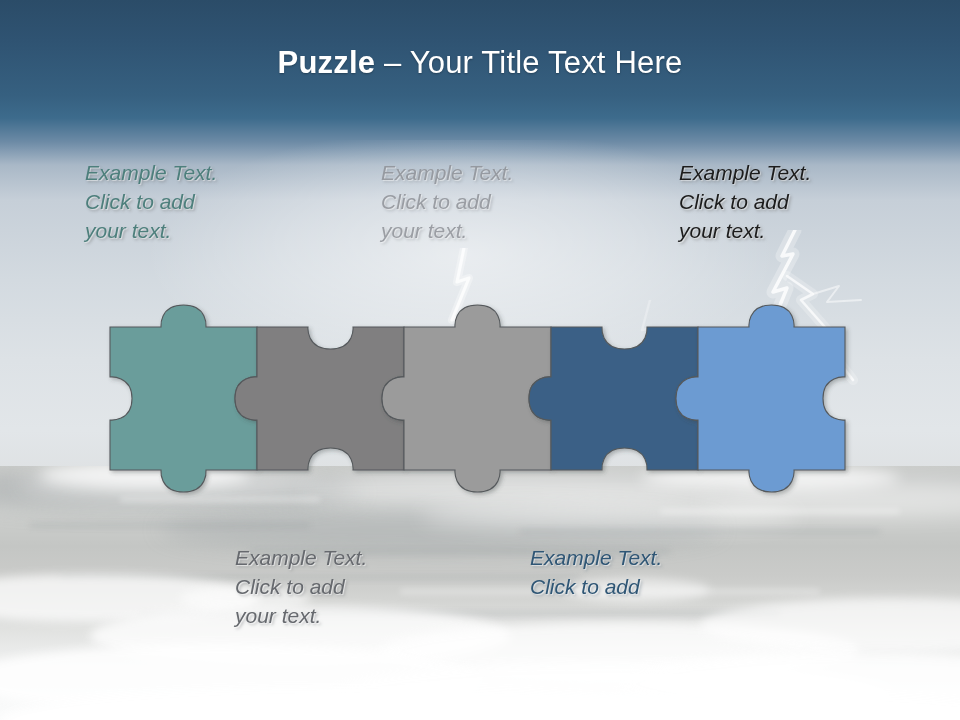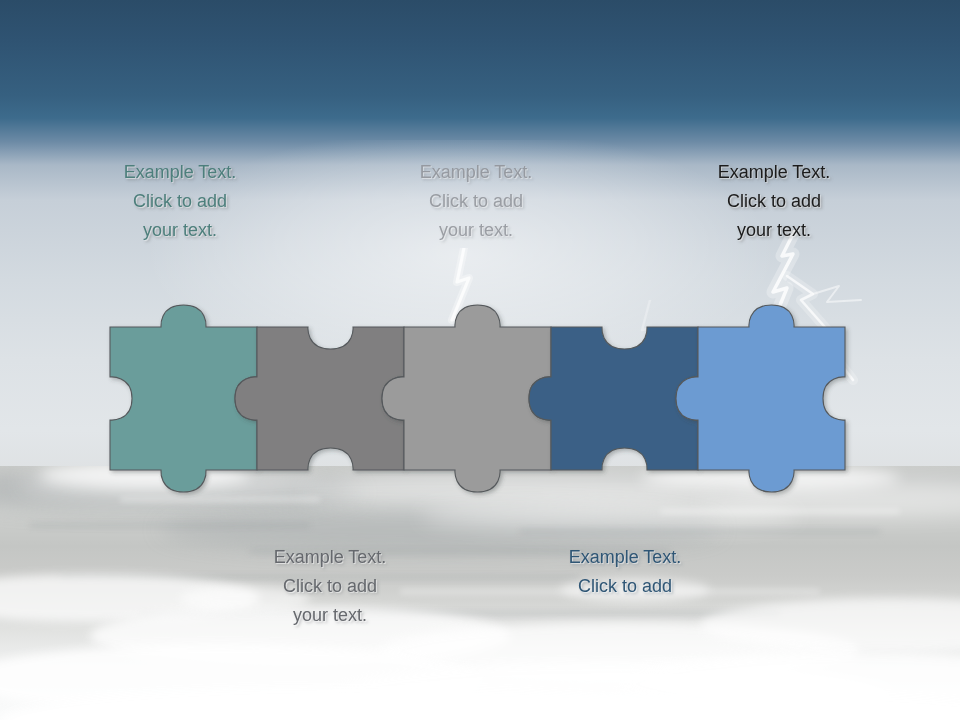--- a/index.html
+++ b/index.html
@@ -113,22 +113,22 @@
     text-shadow: 0 1px 2px rgba(0,0,0,.28);
     white-space: nowrap;
   }
   .title .bold { font-weight: bold; }
   .title .rest { font-weight: normal; }
 
   
   .caption {
     position: absolute;
     width: 190px;
-    text-align: center;
-    font-size: 18px;
+    font-style: italic;
+    font-size: 21px;
     line-height: 29px;
   }
   .cap-teal  { color: #4d7f7c; text-shadow: 1px 1px 1px rgba(255,255,255,.55), 2px 2px 3px rgba(90,90,90,.45); }
   .cap-gray-faded { color: #8f9298; text-shadow: 1px 1px 1px rgba(255,255,255,.6), 2px 2px 3px rgba(120,124,130,.5); opacity: .85; }
   .cap-dark  { color: #1c1c1c; text-shadow: 1px 1px 1px rgba(255,255,255,.5), 2px 2px 3px rgba(110,110,110,.55); }
   .cap-gray  { color: #66696e; text-shadow: 1px 1px 1px rgba(255,255,255,.65), 2px 2px 3px rgba(125,128,132,.5); }
   .cap-blue  { color: #2f5675; text-shadow: 1px 1px 1px rgba(255,255,255,.6), 2px 2px 3px rgba(110,125,140,.5); }
 
   .caption span { display: block; }
 
@@ -194,20 +194,21 @@
     <div class="foam" style="left:700px; top:132px; width:380px; height:54px; opacity:.7;"></div>
     <div class="foam" style="left:-40px; top:178px; width:520px; height:70px; opacity:.9;"></div>
     <div class="foam" style="left:330px; top:196px; width:560px; height:68px; opacity:.92;"></div>
     <div class="foam" style="left:620px; top:186px; width:460px; height:64px; opacity:.85;"></div>
     <div class="foam" style="left:0px;   top:220px; width:700px; height:70px; opacity:.96;"></div>
     <div class="foam" style="left:500px; top:226px; width:560px; height:70px; opacity:.96;"></div>
     <div class="foam" style="left:180px; top:120px; width:130px; height:26px; opacity:.6;"></div>
     <div class="foam" style="left:560px; top:112px; width:150px; height:24px; opacity:.55;"></div>
   </div>
 
+  <div class="title"><span class="bold">Puzzle</span><span class="rest"> – Your Title Text Here</span></div>
 
   <div class="caption cap-teal" style="left:85px; top:158px;">
     <span>Example Text.</span>
     <span>Click  to add</span>
     <span>your text.</span>
   </div>
 
   <div class="caption cap-gray-faded" style="left:381px; top:158px;">
     <span>Example Text.</span>
     <span>Click  to add</span>

